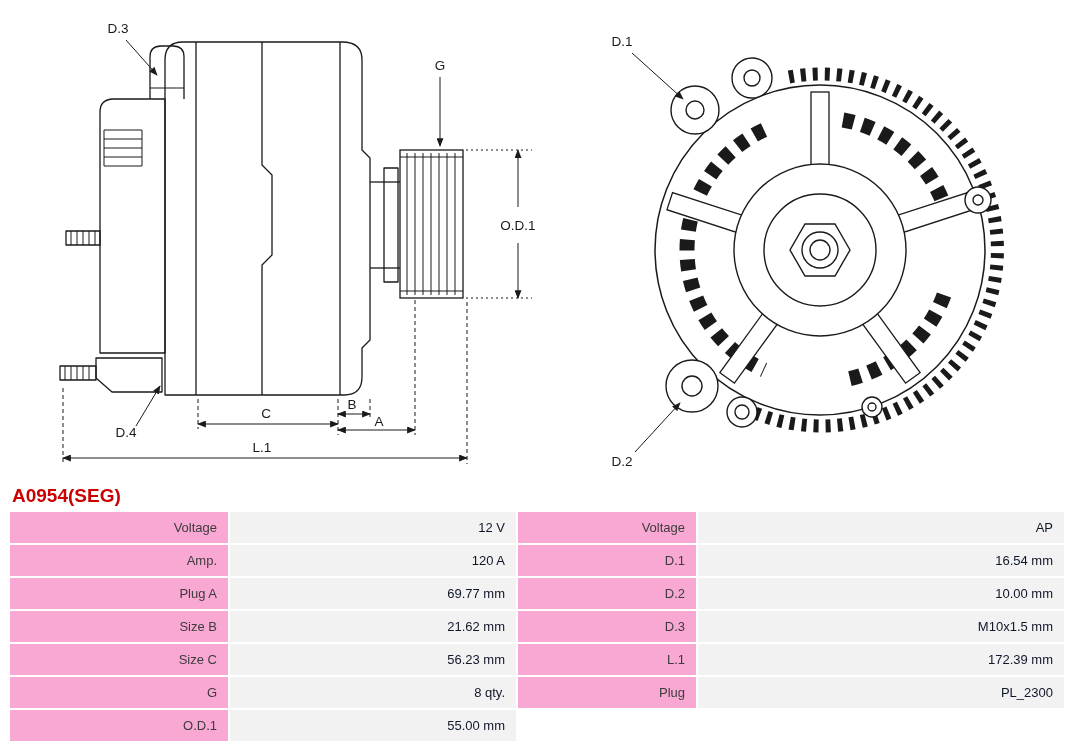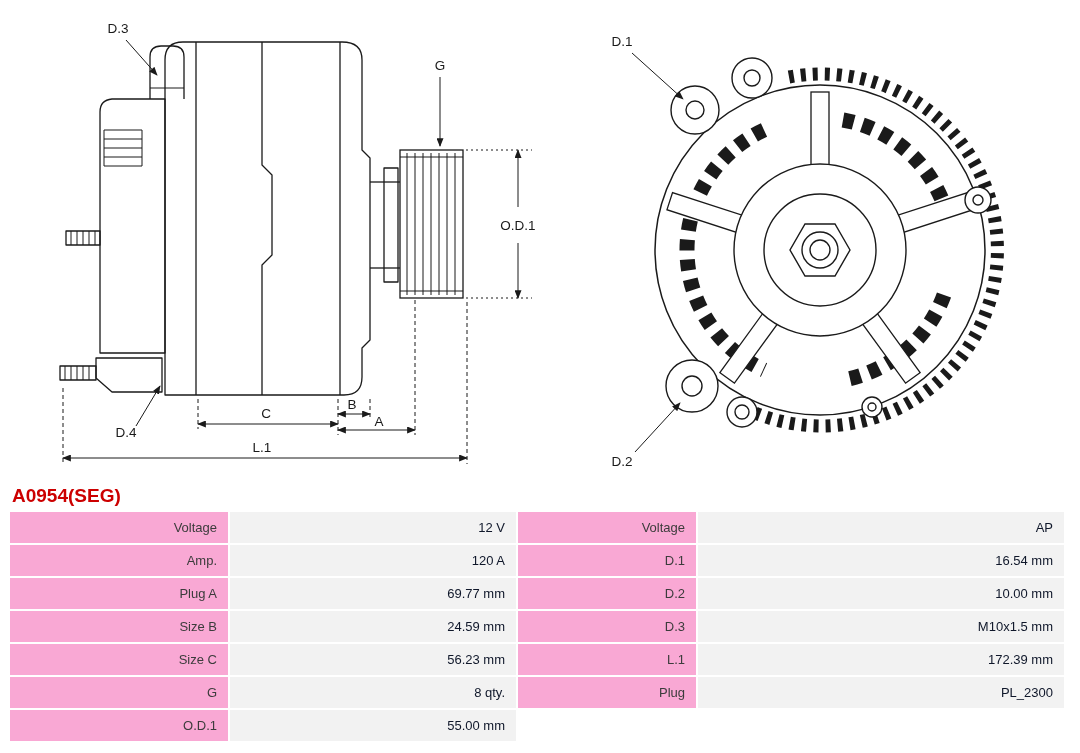--- a/index.html
+++ b/index.html
@@ -223,21 +223,21 @@
 
   <div class="spec-row">
     <div class="cell label">Plug A</div>
     <div class="cell value">69.77 mm</div>
     <div class="cell label">D.2</div>
     <div class="cell value">10.00 mm</div>
   </div>
 
   <div class="spec-row">
     <div class="cell label">Size B</div>
-    <div class="cell value">24.59 mm</div>
+    <div class="cell value">21.62 mm</div>
     <div class="cell label">D.3</div>
     <div class="cell value">M10x1.5 mm</div>
   </div>
 
   <div class="spec-row">
     <div class="cell label">Size C</div>
     <div class="cell value">56.23 mm</div>
     <div class="cell label">L.1</div>
     <div class="cell value">172.39 mm</div>
   </div>

